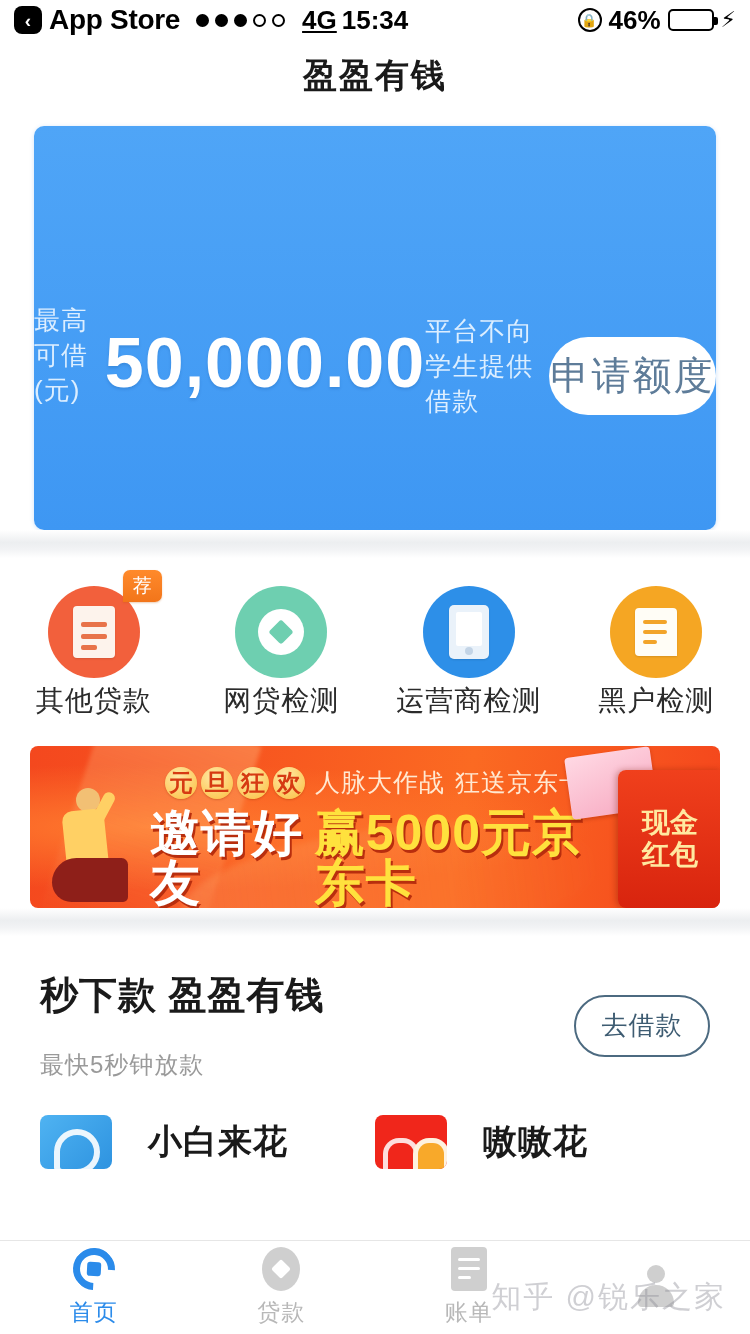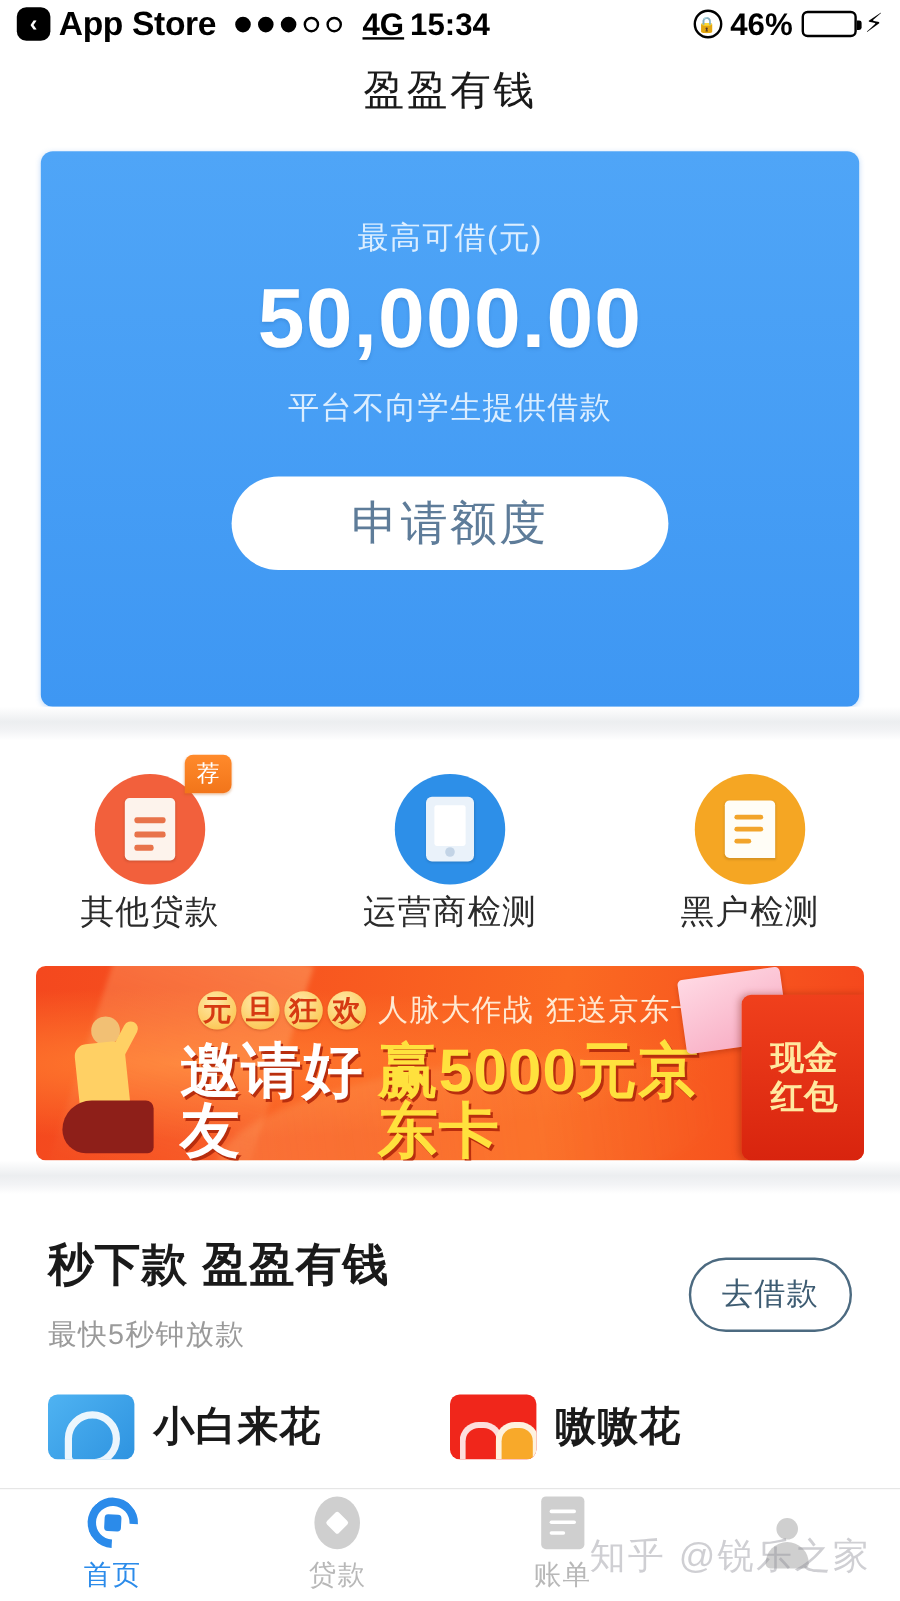--- a/index.html
+++ b/index.html
@@ -52,29 +52,29 @@
     width:4px;height:8px;background:#000;border-radius:0 2px 2px 0;
   }
   .batt-fill{ height:100%; background:#FFCC00; border-radius:2px; }
   .bolt{ font-size:22px; font-weight:700; }
 
   
   .app-header{
     height:72px; display:flex;align-items:center;justify-content:center;
     background:#fff;
   }
-  .app-title{ font-size:34px; color:#1a1a1a; font-weight:400; letter-spacing:2px; }
+  .app-title{ font-size:34px; color:#1a1a1a; font-weight:700; letter-spacing:2px; }
 
   
   .hero-wrap{ padding:14px 34px 0; }
   .hero{
     background:linear-gradient(180deg,#4FA5F7 0%,#3E97F3 100%);
     border-radius:10px;
-    height:463px;
-    display:flex;flex-direction:column;align-items:center;
+    height:404px;
+    display:flex;flex-direction:row;align-items:center;
     padding-top:55px;
     box-shadow:0 1px 4px rgba(60,140,230,.25);
   }
   .hero-label{ color:#DCEEFF; font-size:26px; letter-spacing:1px; }
   .hero-amount{
     color:#fff; font-size:70px; font-weight:700; letter-spacing:1px;
     margin-top:14px; line-height:1;
     text-shadow:0 2px 3px rgba(0,60,130,.18);
   }
   .hero-note{ color:#DCEEFF; font-size:26px; margin-top:22px; letter-spacing:1px;}
@@ -228,35 +228,35 @@
     background:radial-gradient(circle at 35% 30%,#FFE79A,#E8A317);
   }
 
   
   .promo-row{
     background:#fff; padding:34px 40px 30px;
     display:flex; align-items:center;
   }
   .promo-texts{ flex:1; }
   .promo-title{ font-size:38px; font-weight:700; color:#1a1a1a; letter-spacing:1px;}
-  .promo-sub{ font-size:24px; color:#9a9a9a; margin-top:16px; letter-spacing:1px;}
+  .promo-sub{ font-size:24px; color:#9a9a9a; margin-top:28px; letter-spacing:1px;}
   .promo-btn{
     width:136px;height:62px;border-radius:34px;
     border:2px solid #4C6A80; background:#fff;
     color:#3E5C72; font-size:26px; letter-spacing:1px;
     display:flex;align-items:center;justify-content:center;
     cursor:pointer;
   }
 
   
   .prod-row{
     background:#fff; padding:4px 40px 0;
     display:flex;
   }
-  .prod{ flex:1; display:flex; align-items:center; gap:16px; cursor:pointer;}
+  .prod{ flex:1; display:flex; align-items:center; gap:36px; cursor:pointer;}
   .prod-ico{ width:72px;height:54px;border-radius:8px; position:relative; overflow:hidden;}
   .prod-ico.blue{ background:linear-gradient(135deg,#4FB3F2,#2E93E0);}
   .prod-ico.blue:after{
     content:""; position:absolute; left:14px; top:14px; width:34px;height:34px;
     border:6px solid rgba(255,255,255,.9); border-radius:50% 50% 50% 8px;
   }
   .prod-ico.red{ background:#F0261B; }
   .prod-ico.red:before,.prod-ico.red:after{
     content:""; position:absolute; bottom:0; width:26px;height:26px;
     border:5px solid rgba(255,255,255,.85); border-bottom:none;
@@ -365,20 +365,28 @@
       <span class="g-doc">
           <i></i>
           <i></i>
           <i></i>
         </span>
       <span class="qm-badge">荐</span>
     </div>
     <div class="qm-label">其他贷款</div>
   </div>
 
+  <div class="qm-item">
+    <div class="qm-circle" id="qmc1" style="background: rgb(110, 207, 176);">
+      <span class="g-ring">
+          <b></b>
+        </span>
+    </div>
+    <div class="qm-label">网贷检测</div>
+  </div>
 
   <div class="qm-item">
     <div class="qm-circle" id="qmc2" style="background: rgb(45, 143, 232);">
       <span class="g-phone"></span>
     </div>
     <div class="qm-label">运营商检测</div>
   </div>
 
   <div class="qm-item">
     <div class="qm-circle" id="qmc3" style="background: rgb(245, 166, 35);">

